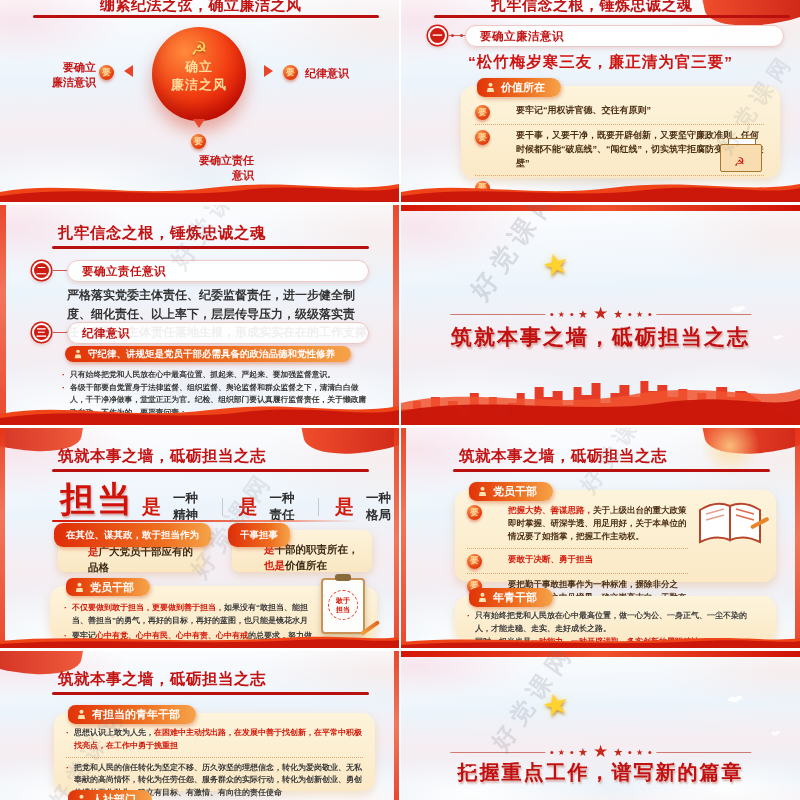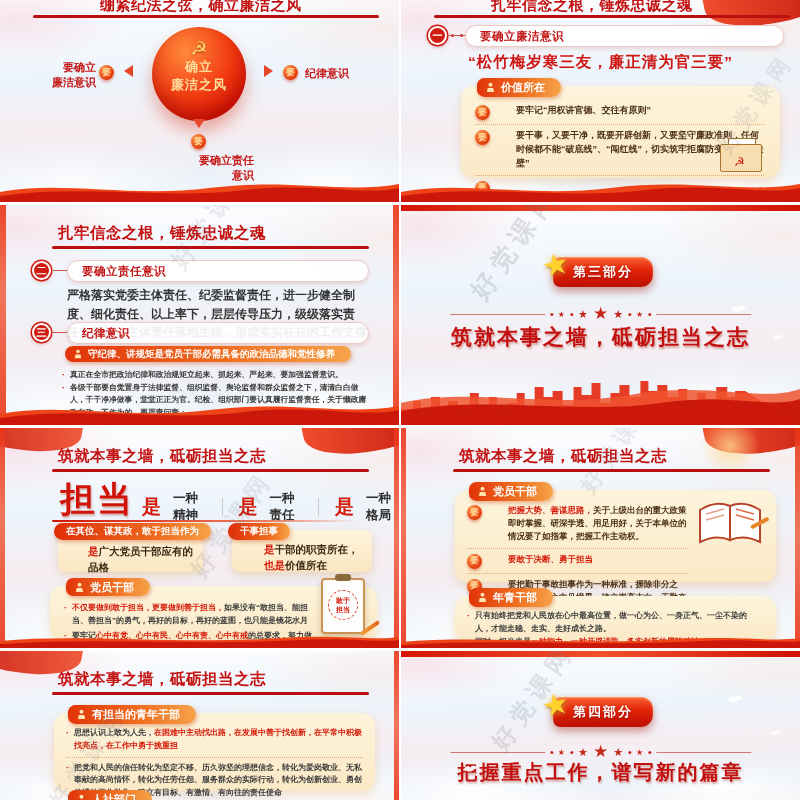--- a/index.html
+++ b/index.html
@@ -80,21 +80,21 @@
   .triD{border-left:6px solid transparent;border-right:6px solid transparent;border-top:9px solid #e8462a;}
   
   .big2{position:absolute;font-size:35px;font-weight:bold;color:#d01208;letter-spacing:2px;
     text-shadow:1px 2px 2px rgba(160,20,5,.3);}
   .traits{position:absolute;display:flex;align-items:center;gap:10px;}
   .traits .shi{color:#d41808;font-size:19px;font-weight:bold;}
   .traits .tt{color:#2e2e2e;font-size:12.5px;font-weight:bold;margin-left:2px;}
   .vsep{width:1px;height:18px;background:#c9c9c9;margin:0 6px;}
   .card{position:absolute;background:linear-gradient(180deg,#fdf3da,#fae7c2);border-radius:8px;
     box-shadow:0 3px 8px rgba(210,150,70,.3);}
-  .chead{position:absolute;height:17px;border-radius:9px;display:flex;align-items:center;
+  .chead{position:absolute;height:24px;border-radius:9px;display:flex;align-items:center;
     background:linear-gradient(90deg,#e02d08,#ef7020 70%,#f6a349);color:#fff;font-weight:bold;font-size:9.5px;
     padding:0 12px;box-shadow:1px 2px 4px rgba(200,70,10,.4);white-space:nowrap;}
   .cbody{font-size:10.5px;font-weight:bold;line-height:1.5;margin-left:20px;}
   .bullets{font-size:8px;font-weight:bold;line-height:1.6;color:#3c3c3c;}
   .bullets .bul{display:flex;gap:5px;}
   .bullets .bm{color:#cf1508;font-size:9px;line-height:1.4;}
   .smalltxt{font-size:8px;font-weight:bold;line-height:1.55;color:#3c3c3c;}
   .clip{position:absolute;width:40px;height:52px;background:#fdfdfb;border:2px solid #c89355;border-radius:4px;
     box-shadow:0 3px 6px rgba(120,80,30,.3);}
   .clip .cliptop{position:absolute;top:-6px;left:50%;transform:translateX(-50%);width:16px;height:7px;
@@ -215,44 +215,41 @@
     <div class="phead" style="left:65px;top:141px;height:16px;font-size:9.5px;border-radius:8px;">
       <svg class="spk" width="10" height="10" viewBox="0 0 12 12">
           <circle cx="6" cy="3" r="2.2" fill="#ffe3b0"></circle>
           <path d="M2,11 L3,6.5 h6 L10,11 Z" fill="#ffe3b0"></path>
         </svg>
       <span>守纪律、讲规矩是党员干部必需具备的政治品德和党性修养</span>
     </div>
     <div class="bullets" style="position:absolute;left:62px;right:26px;top:164px;font-size:7.8px;color:#3a3a3a;">
       <div class="bul">
           <span class="bm">·</span>
-          <span>真正在全市把政治纪律和政治规矩立起来、抓起来、严起来、要加强监督意识。</span>
+          <span>只有始终把党和人民放在心中最高位置、抓起来、严起来、要加强监督意识。</span>
         </div>
       <div class="bul">
           <span class="bm">·</span>
           <span>各级干部要自觉置身于法律监督、组织监督、舆论监督和群众监督之下，清清白白做人，干干净净做事，堂堂正正为官。纪检、组织部门要认真履行监督责任，关于懒政庸政怠政、不作为的，要严责问责；</span>
         </div>
       <div class="bul">
           <span class="bm">·</span>
           <span>关于不敢抓、不敢管、尸位素餐、碌碌无为的，坚决采取组织措施；真正重实绩、讲实效，让大批有能有为的“千里马”竞相驰骋</span>
         </div>
     </div>
     <div class="wm" style="left:150px;top:-6px;font-size:24px;">好党课网</div>
     <svg class="wave" height="26" viewBox="0 0 400 26" preserveAspectRatio="none">
       <path d="M0,15 C60,3 130,21 210,11 C290,1 345,17 400,7 L400,26 L0,26 Z" fill="#ef4318"></path>
       <path d="M0,19 C85,7 165,23 245,13 C315,5 365,19 400,11 L400,26 L0,26 Z" fill="#c8150a" opacity="0.92"></path>
     </svg>
   </div>
 
   <div class="slide">
     <div class="topstrip"></div>
     <div class="bstar" style="left:141px;top:42px;font-size:30px;">★</div>
-    <div class="banner" style="left:152px;top:52px;">
-      <span>第三部分</span>
-    </div>
     <div class="stardiv" style="top:100px;left:50%;transform:translateX(-50%);">
       <span class="sd-line"></span>
       <span class="sd-dot"></span>
       <span class="sd-s">★</span>
       <span class="sd-dot"></span>
       <span class="sd-m">★</span>
       <span class="sd-b">★</span>
       <span class="sd-m">★</span>
       <span class="sd-dot"></span>
       <span class="sd-s">★</span>
@@ -431,23 +428,20 @@
           <path d="M2,11 L3,6.5 h6 L10,11 Z" fill="#ffe3b0"></path>
         </svg>
       <span>人社部门</span>
     </div>
     <div class="wm" style="left:30px;top:92px;font-size:22px;">好党课网</div>
   </div>
 
   <div class="slide">
     <div class="topstrip"></div>
     <div class="bstar" style="left:141px;top:36px;font-size:30px;">★</div>
-    <div class="banner" style="left:152px;top:46px;">
-      <span>第四部分</span>
-    </div>
     <div class="stardiv" style="top:92px;left:50%;transform:translateX(-50%);">
       <span class="sd-line"></span>
       <span class="sd-dot"></span>
       <span class="sd-s">★</span>
       <span class="sd-dot"></span>
       <span class="sd-m">★</span>
       <span class="sd-b">★</span>
       <span class="sd-m">★</span>
       <span class="sd-dot"></span>
       <span class="sd-s">★</span>

